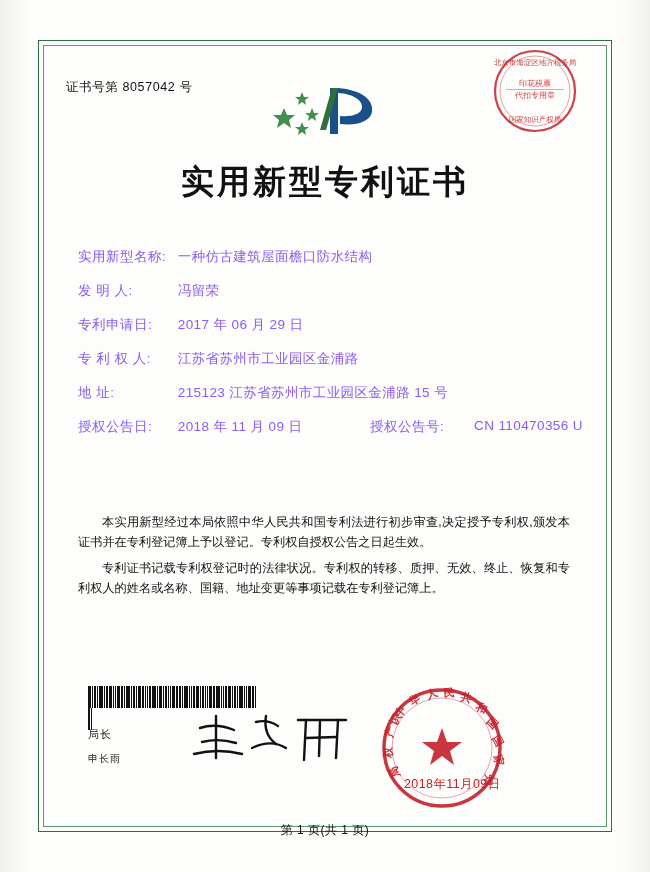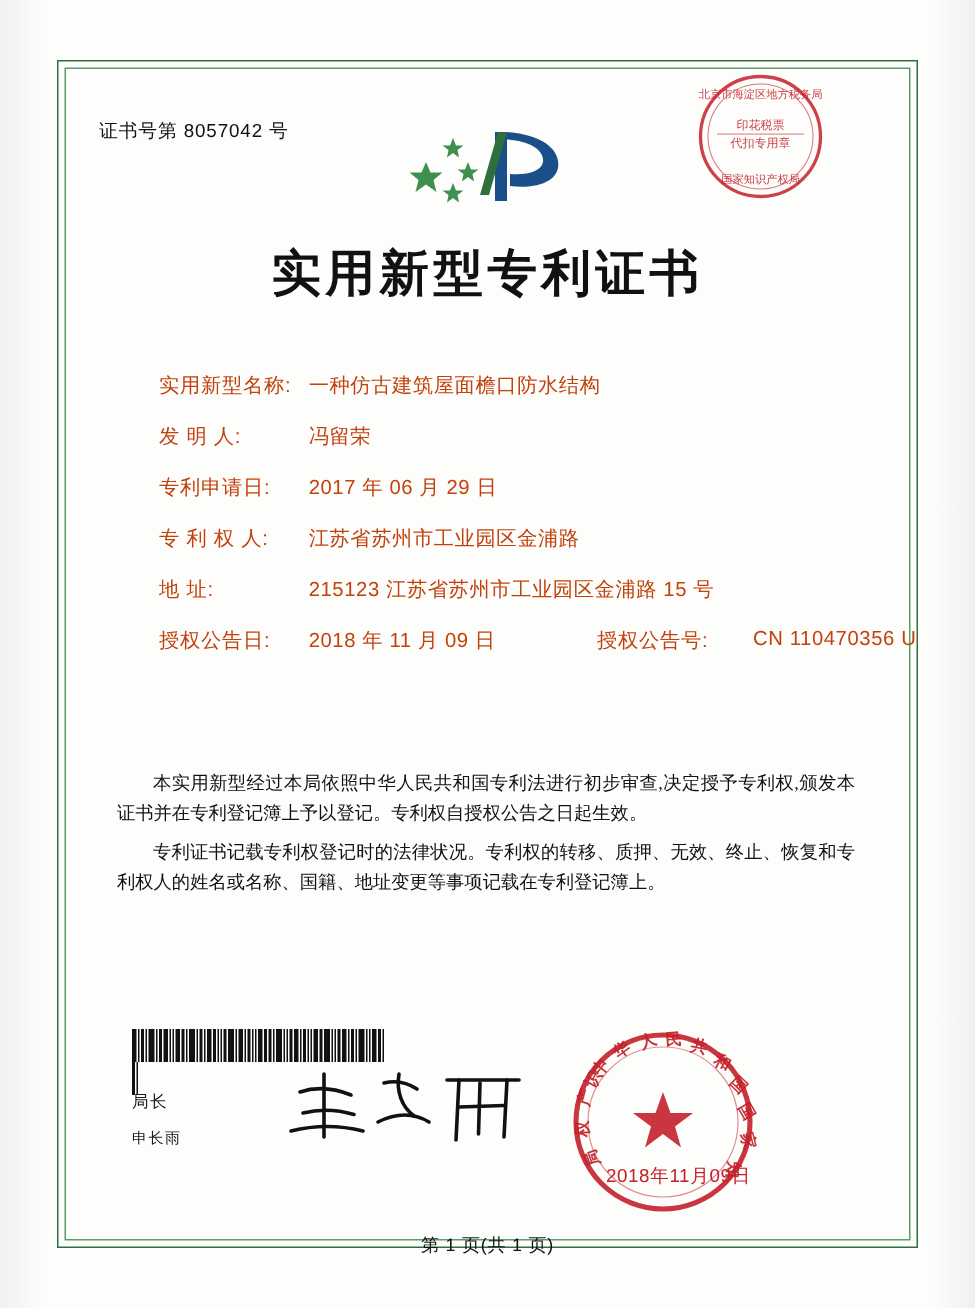--- a/index.html
+++ b/index.html
@@ -53,21 +53,21 @@
   
   .logo {
     position: absolute;
     left: 258px; top: 78px;
     width: 130px; height: 62px;
   }
 
   
   .stamp-top {
     position: absolute;
-    left: 464px; top: 48px;
+    left: 492px; top: 48px;
     width: 86px; height: 86px;
   }
 
   .title {
     position: absolute;
     left: 0; top: 160px;
     width: 650px;
     text-align: center;
     font-family: "DejaVu Serif", serif;
     font-weight: bold;
@@ -79,23 +79,22 @@
   
   .fields {
     position: absolute;
     left: 78px; top: 248px;
     width: 500px;
   }
   .field-row {
     position: relative;
     height: 34px;
     font-size: 13.5px;
-    color: #c2410c;
+    color: #8b5cf6;
     white-space: nowrap;
-    margin-left: 28px;
   }
   .field-label {
     display: inline-block;
     width: 96px;
     letter-spacing: 0.5px;
   }
   .field-value {
     display: inline-block;
     letter-spacing: 0.4px;
   }
@@ -116,21 +115,20 @@
     left: 78px; top: 512px;
     width: 492px;
     font-size: 12.2px;
     line-height: 20px;
     color: #111;
     text-align: justify;
   }
   .body-text p {
     margin: 0 0 6px 0;
     text-indent: 24px;
-    font-family: Liberation Serif, serif;
   }
 
   
   .barcode {
     position: absolute;
     left: 88px; top: 686px;
     width: 170px; height: 22px;
   }
   .barcode i {
     display: inline-block;

